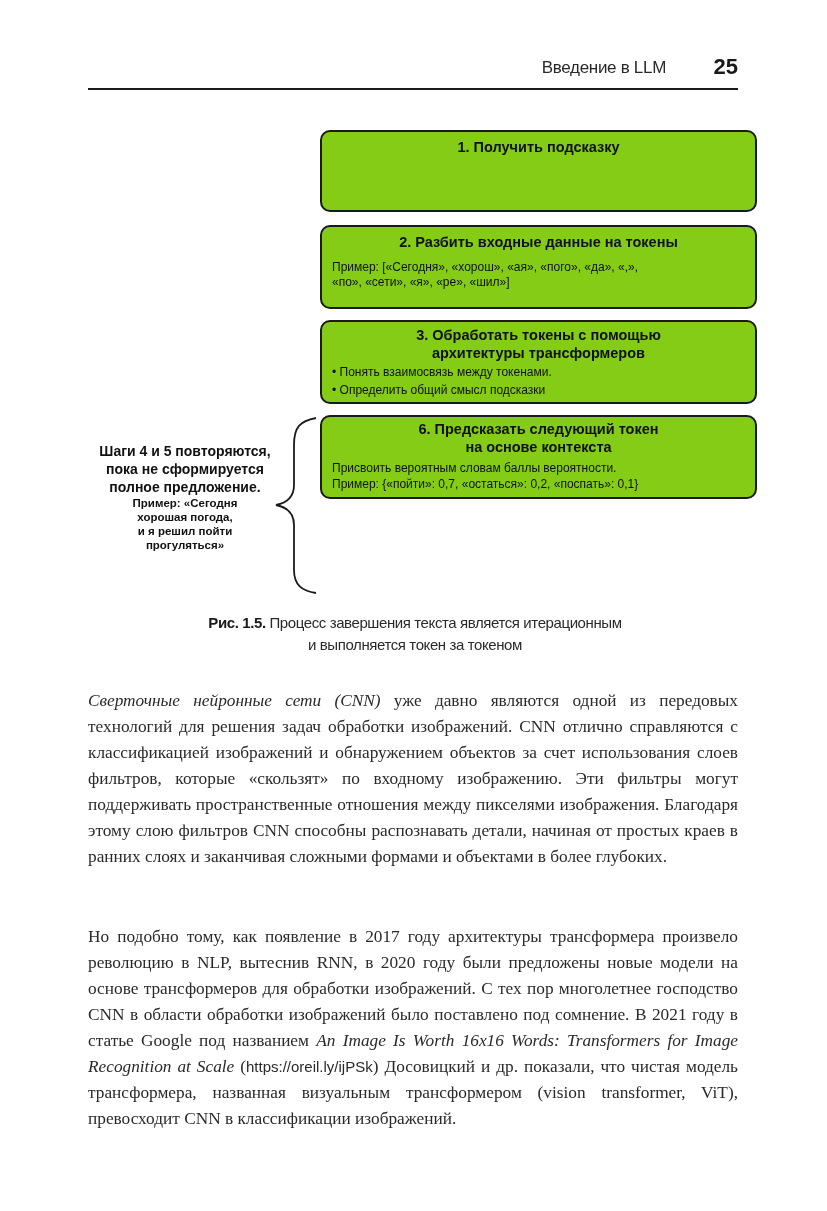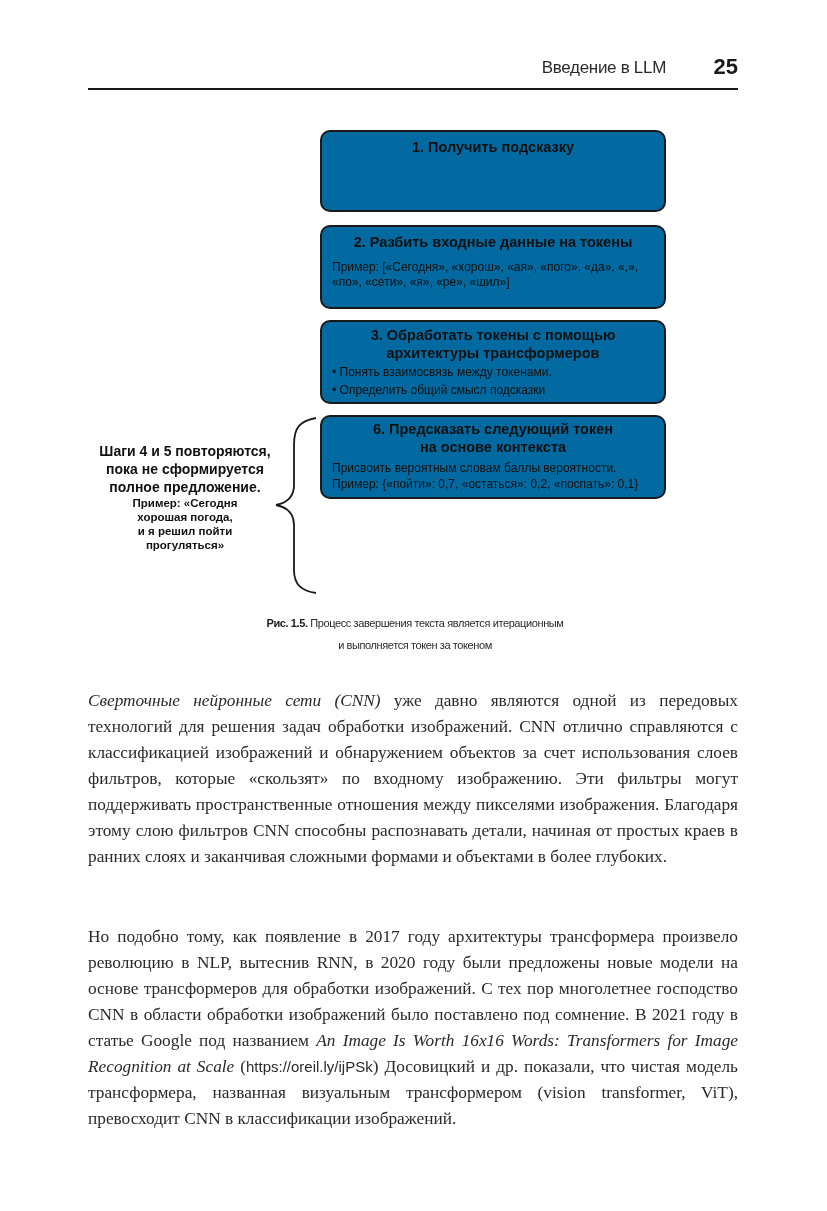--- a/index.html
+++ b/index.html
@@ -5,21 +5,21 @@
   html, body { margin: 0; padding: 0; background: #ffffff; }
   body { width: 827px; height: 1211px; position: relative; overflow: hidden; color: #1e1e1e; }
 
   
   .running-head { position: absolute; left: 88px; top: 52px; width: 650px; height: 36px; border-bottom: 2px solid #1a1a1a; }
   .rh-title { position: absolute; right: 72px; top: 6px; font-family: "Liberation Sans", sans-serif; font-size: 17px; color: #2a2a2a; letter-spacing: -0.3px; }
   .rh-page { position: absolute; right: 0; top: 2px; font-family: "Liberation Sans", sans-serif; font-size: 22px; font-weight: bold; color: #1a1a1a; }
 
   
   .figure { position: absolute; left: 0; top: 0; width: 827px; height: 680px; }
-  .step-box { position: absolute; left: 320px; width: 346px; background: #0369a1; border: 2px solid #1a1a1a; border-radius: 10px; box-sizing: border-box; font-family: "Liberation Sans", sans-serif; color: #111; }
+  .step-box { position: absolute; left: 320px; width: 437px; background: #84cc16; border: 2px solid #1a1a1a; border-radius: 10px; box-sizing: border-box; font-family: "Liberation Sans", sans-serif; color: #111; }
   .step-title { text-align: center; font-weight: bold; font-size: 14.5px; line-height: 18px; margin-top: 6px; }
   .step-body { font-size: 12px; line-height: 15px; padding: 0 10px; }
   .step-body.bullets div::before { content: "• "; }
   #box1 { top: 130px; height: 82px; }
   #box1 .step-body { margin-top: 8px; }
   #box2 { top: 225px; height: 84px; }
   #box2 .step-body { margin-top: 9px; }
   #box3 { top: 320px; height: 84px; }
   #box3 .step-title { margin-top: 4px; }
   #box3 .step-body { margin-top: 1px; line-height: 18px; }
@@ -28,21 +28,21 @@
   #box4 .step-body { margin-top: 4px; line-height: 16px; }
   #box5 { top: 510px; height: 82px; }
   #box5 .step-title { margin-top: 4px; }
   #box5 .step-body { margin-top: 10px; }
 
   .brace { position: absolute; left: 272px; top: 415px; width: 50px; height: 180px; }
   .side-note { position: absolute; left: 80px; top: 442px; width: 210px; text-align: center; font-family: "Liberation Sans", sans-serif; color: #111; }
   .side-main { font-weight: bold; font-size: 14px; line-height: 18px; }
   .side-example { font-weight: bold; font-size: 11.5px; line-height: 14px; }
 
-  .caption { position: absolute; left: 150px; top: 612px; width: 530px; text-align: center; font-family: "Liberation Sans", sans-serif; font-size: 11px; line-height: 22px; color: #2a2a2a; letter-spacing: -0.4px; }
+  .caption { position: absolute; left: 150px; top: 612px; width: 530px; text-align: center; font-family: "Liberation Sans", sans-serif; font-size: 15px; line-height: 22px; color: #2a2a2a; letter-spacing: -0.4px; }
   .caption b { color: #1a1a1a; }
 
   
   .body-text { position: absolute; left: 88px; width: 650px; font-family: "Liberation Serif", serif; font-size: 17.3px; line-height: 26px; text-align: justify; color: #2a2a2a; }
   #para1 { top: 688px; }
   #para2 { top: 924px; }
   .body-text i { font-style: italic; }
   .url { font-family: "Liberation Sans", sans-serif; font-size: 15px; }
 </style>
 </head>

